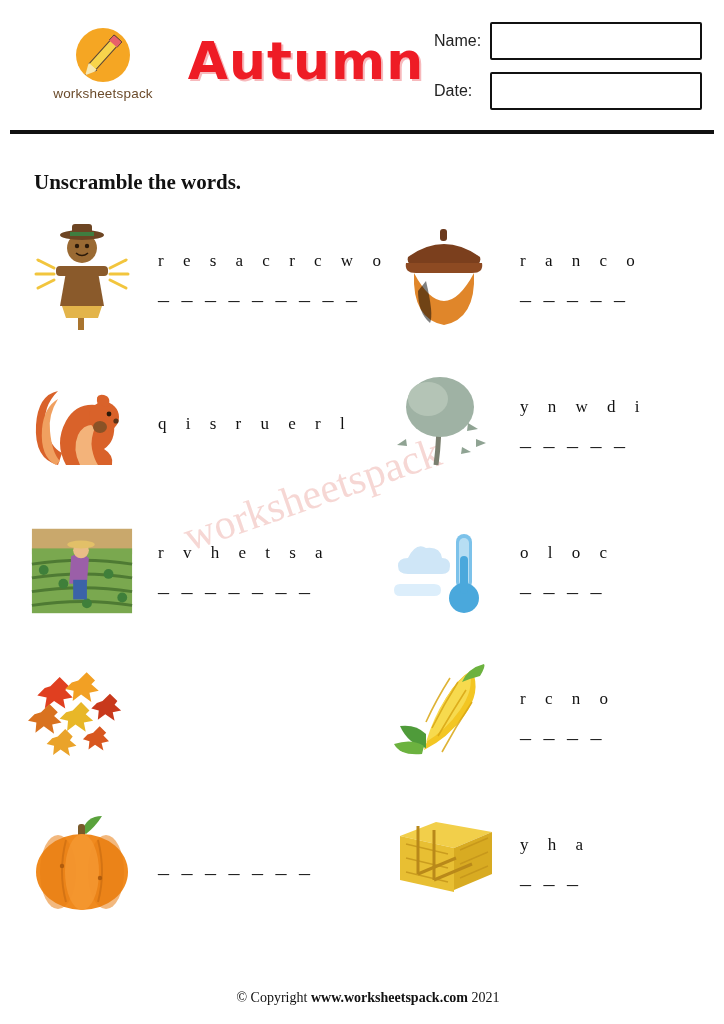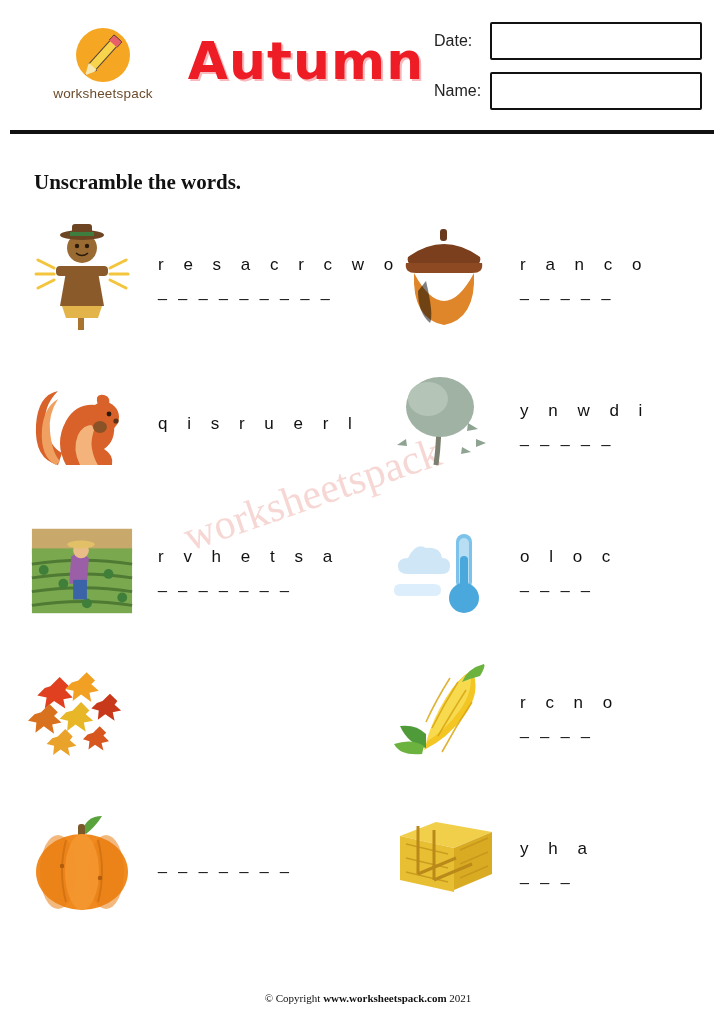--- a/index.html
+++ b/index.html
@@ -159,20 +159,21 @@
   }
 
   
   .grid {
     position: relative;
     z-index: 2;
     display: grid;
     grid-template-columns: 362px 362px;
     grid-auto-rows: 146px;
     padding: 0 0 0 0;
+    font-family: Liberation Serif, serif;
   }
   .cell {
     display: flex;
     align-items: center;
     padding-left: 28px;
   }
   .pic {
     width: 108px;
     height: 116px;
     flex: 0 0 108px;
@@ -188,36 +189,36 @@
     flex-direction: column;
     gap: 2px;
   }
   .scrambled {
     font-size: 17px;
     letter-spacing: 7.5px;
     color: #111;
     white-space: nowrap;
   }
   .blanks {
-    font-size: 16px;
+    font-size: 22px;
     letter-spacing: 3.5px;
     color: #111;
     white-space: nowrap;
     margin-top: 6px;
   }
 
   
   .footer {
     position: absolute;
     left: 12px;
     right: 0;
     bottom: 18px;
     text-align: center;
     font-family: "Liberation Serif", serif;
-    font-size: 11px;
+    font-size: 14px;
     color: #111;
     line-height: 1.25;
   }
   .footer .site { font-weight: bold; }
 </style>
 </head>
 <body>
 
 <div class="page">
 
@@ -229,25 +230,25 @@
       </span>
       <span class="brand-name">worksheetspack</span>
     </div>
 
     <div class="title-wrap">
       <div class="title">Autumn</div>
     </div>
 
     <div class="fields">
       <div class="field-row">
+        <span class="field-label">Name:</span>
+        <span class="field-box"></span>
+      </div>
+      <div class="field-row">
         <span class="field-label">Date:</span>
-        <span class="field-box"></span>
-      </div>
-      <div class="field-row">
-        <span class="field-label">Name:</span>
         <span class="field-box"></span>
       </div>
     </div>
   </div>
 
   <div class="rule"></div>
 
   <div class="instruction">Unscramble the words.</div>
 
   <div class="watermark">worksheetspack</div>

